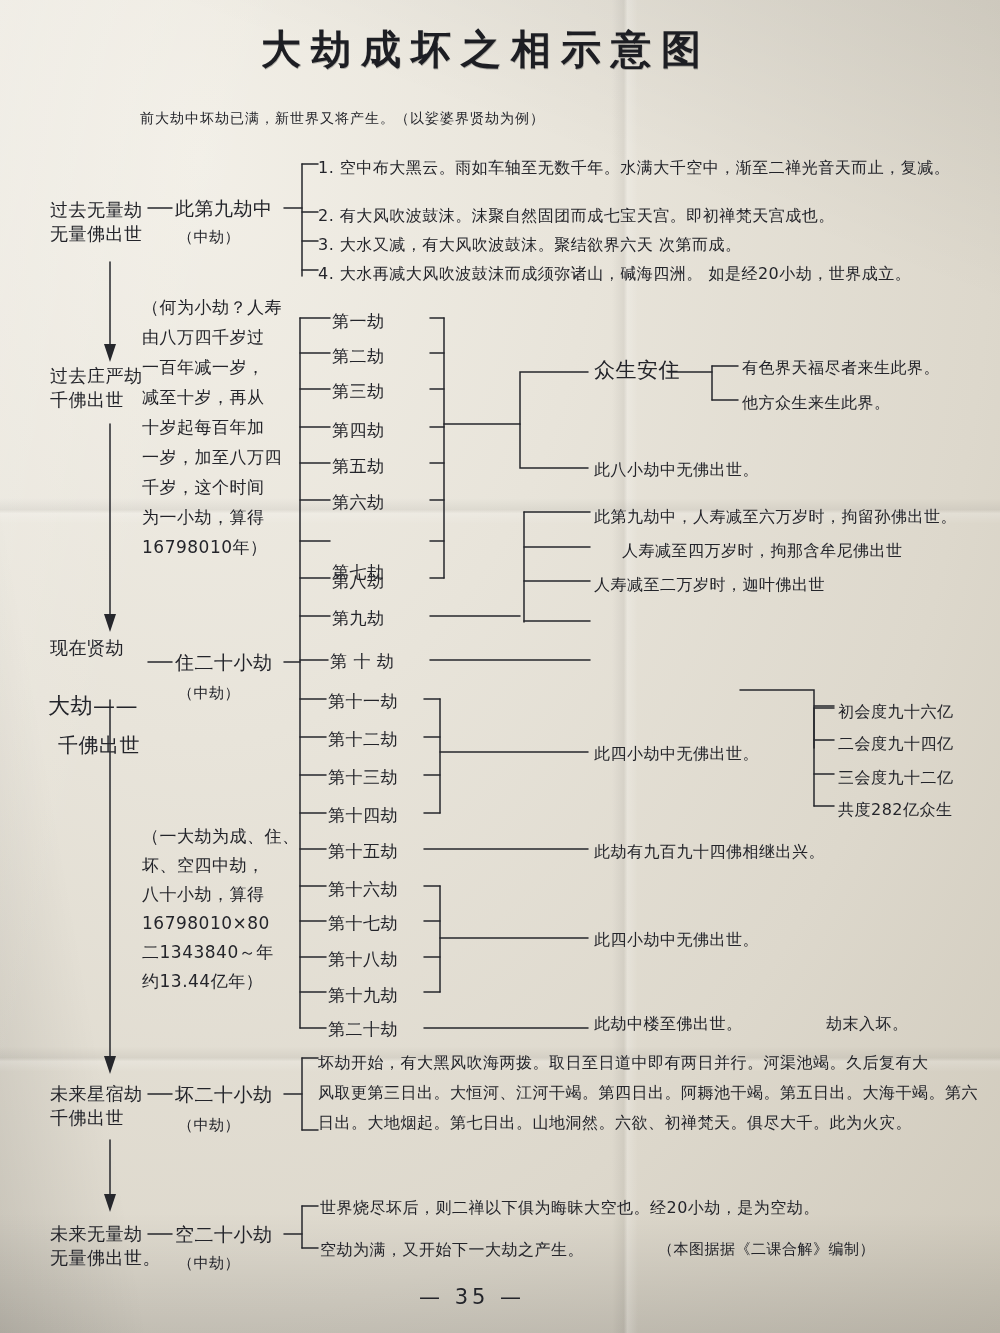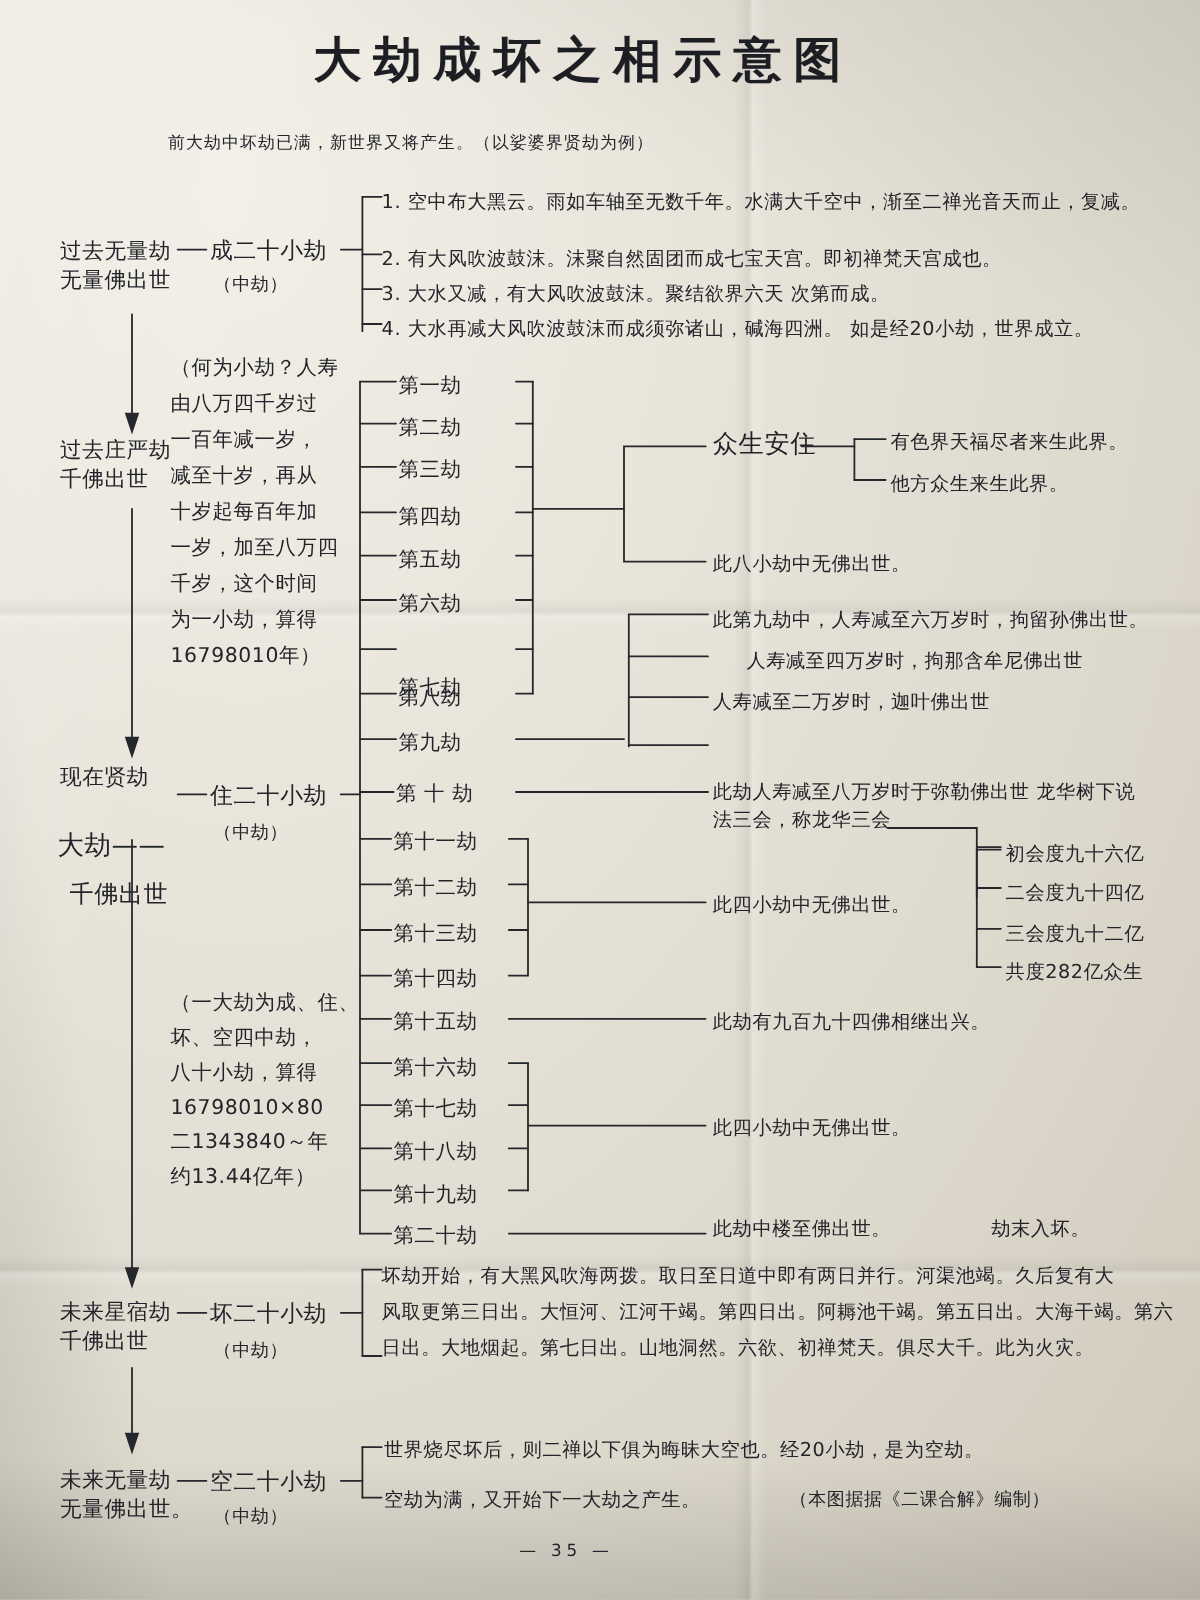--- a/index.html
+++ b/index.html
@@ -54,21 +54,21 @@
   #subtitle{left:140px;top:110px;font-size:14px;letter-spacing:1px;}
   .lvl{font-size:18px;line-height:24px;white-space:pre;}
   .mid{font-size:18px;}
   .small{font-size:15px;}
   .branch{font-size:17px;}
   .desc{font-size:16px;line-height:23px;white-space:pre;}
   .note{font-size:15px;}
   .col-expl{font-size:17px;line-height:30px;white-space:pre;}
   #pageno{
     position:absolute;left:0;top:1285px;width:944px;text-align:center;
-    font-size:14px;letter-spacing:4px;
+    font-size:21px;letter-spacing:4px;
   }
   svg#lines{position:absolute;left:0;top:0;width:1000px;height:1333px;pointer-events:none;}
   svg#lines path, svg#lines line{stroke:#26272c;stroke-width:1.5;fill:none;stroke-linecap:round;}
   .arrowhead{fill:#26272c;}
 </style>
 </head>
 <body>
 
 <div id="paper"></div>
 <div class="fold crease-v" style="left:612px;"></div>
@@ -85,21 +85,21 @@
   <div class="hw t lvl" style="left:50px;top:364px;">过去庄严劫
 千佛出世</div>
   <div class="hw t lvl" style="left:50px;top:636px;">现在贤劫</div>
   <div class="hw t lvl" style="left:48px;top:694px;font-size:22px;">大劫——</div>
   <div class="hw t lvl" style="left:58px;top:733px;font-size:20px;">千佛出世</div>
   <div class="hw t lvl" style="left:50px;top:1082px;">未来星宿劫
 千佛出世</div>
   <div class="hw t lvl" style="left:50px;top:1222px;">未来无量劫
 无量佛出世。</div>
 
-  <div class="hw t mid" style="left:175px;top:196px;font-size:19px;">成二十小劫</div>
+  <div class="hw t mid" style="left:175px;top:196px;font-size:19px;">此第九劫中</div>
   <div class="hw t small" style="left:178px;top:228px;">（中劫）</div>
 
   <div class="hw t mid" style="left:175px;top:650px;font-size:19px;">住二十小劫</div>
   <div class="hw t small" style="left:178px;top:684px;">（中劫）</div>
 
   <div class="hw t mid" style="left:175px;top:1082px;font-size:19px;">坏二十小劫</div>
   <div class="hw t small" style="left:178px;top:1116px;">（中劫）</div>
 
   <div class="hw t mid" style="left:175px;top:1222px;font-size:19px;">空二十小劫</div>
   <div class="hw t small" style="left:178px;top:1254px;">（中劫）</div>
@@ -149,22 +149,20 @@
   <div class="hw t" style="left:594px;top:356px;font-size:21px;">众生安住</div>
   <div class="hw t desc" style="left:742px;top:356px;">有色界天福尽者来生此界。</div>
   <div class="hw t desc" style="left:742px;top:391px;">他方众生来生此界。</div>
 
   <div class="hw t desc" style="left:594px;top:458px;">此八小劫中无佛出世。</div>
 
   <div class="hw t desc" style="left:594px;top:505px;">此第九劫中，人寿减至六万岁时，拘留孙佛出世。</div>
   <div class="hw t desc" style="left:594px;top:539px;margin-left:28px;">人寿减至四万岁时，拘那含牟尼佛出世</div>
   <div class="hw t desc" style="left:594px;top:573px;">人寿减至二万岁时，迦叶佛出世</div>
 
-  <div class="hw t desc" style="left:594px;top:648px;">此劫人寿减至八万岁时于弥勒佛出世 龙华树下说
-法三会，称龙华三会</div>
 
   <div class="hw t desc" style="left:838px;top:700px;">初会度九十六亿</div>
   <div class="hw t desc" style="left:838px;top:732px;">二会度九十四亿</div>
   <div class="hw t desc" style="left:838px;top:766px;">三会度九十二亿</div>
   <div class="hw t desc" style="left:838px;top:798px;">共度282亿众生</div>
 
   <div class="hw t desc" style="left:594px;top:742px;">此四小劫中无佛出世。</div>
   <div class="hw t desc" style="left:594px;top:840px;">此劫有九百九十四佛相继出兴。</div>
   <div class="hw t desc" style="left:594px;top:928px;">此四小劫中无佛出世。</div>
   <div class="hw t desc" style="left:594px;top:1012px;">此劫中楼至佛出世。</div>

